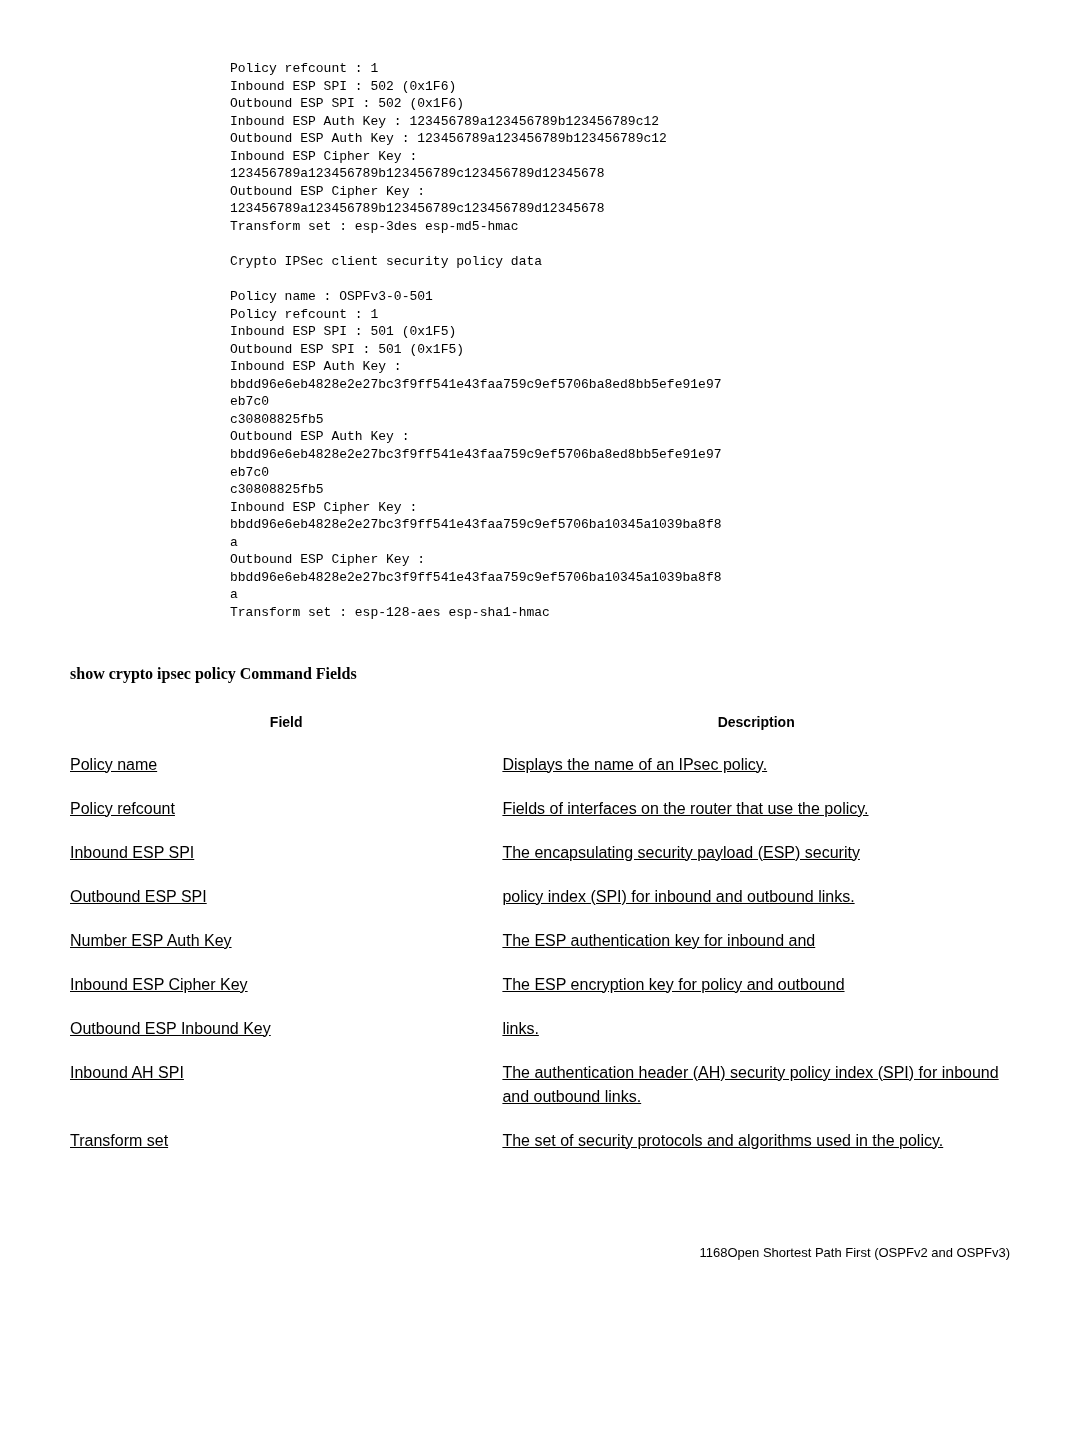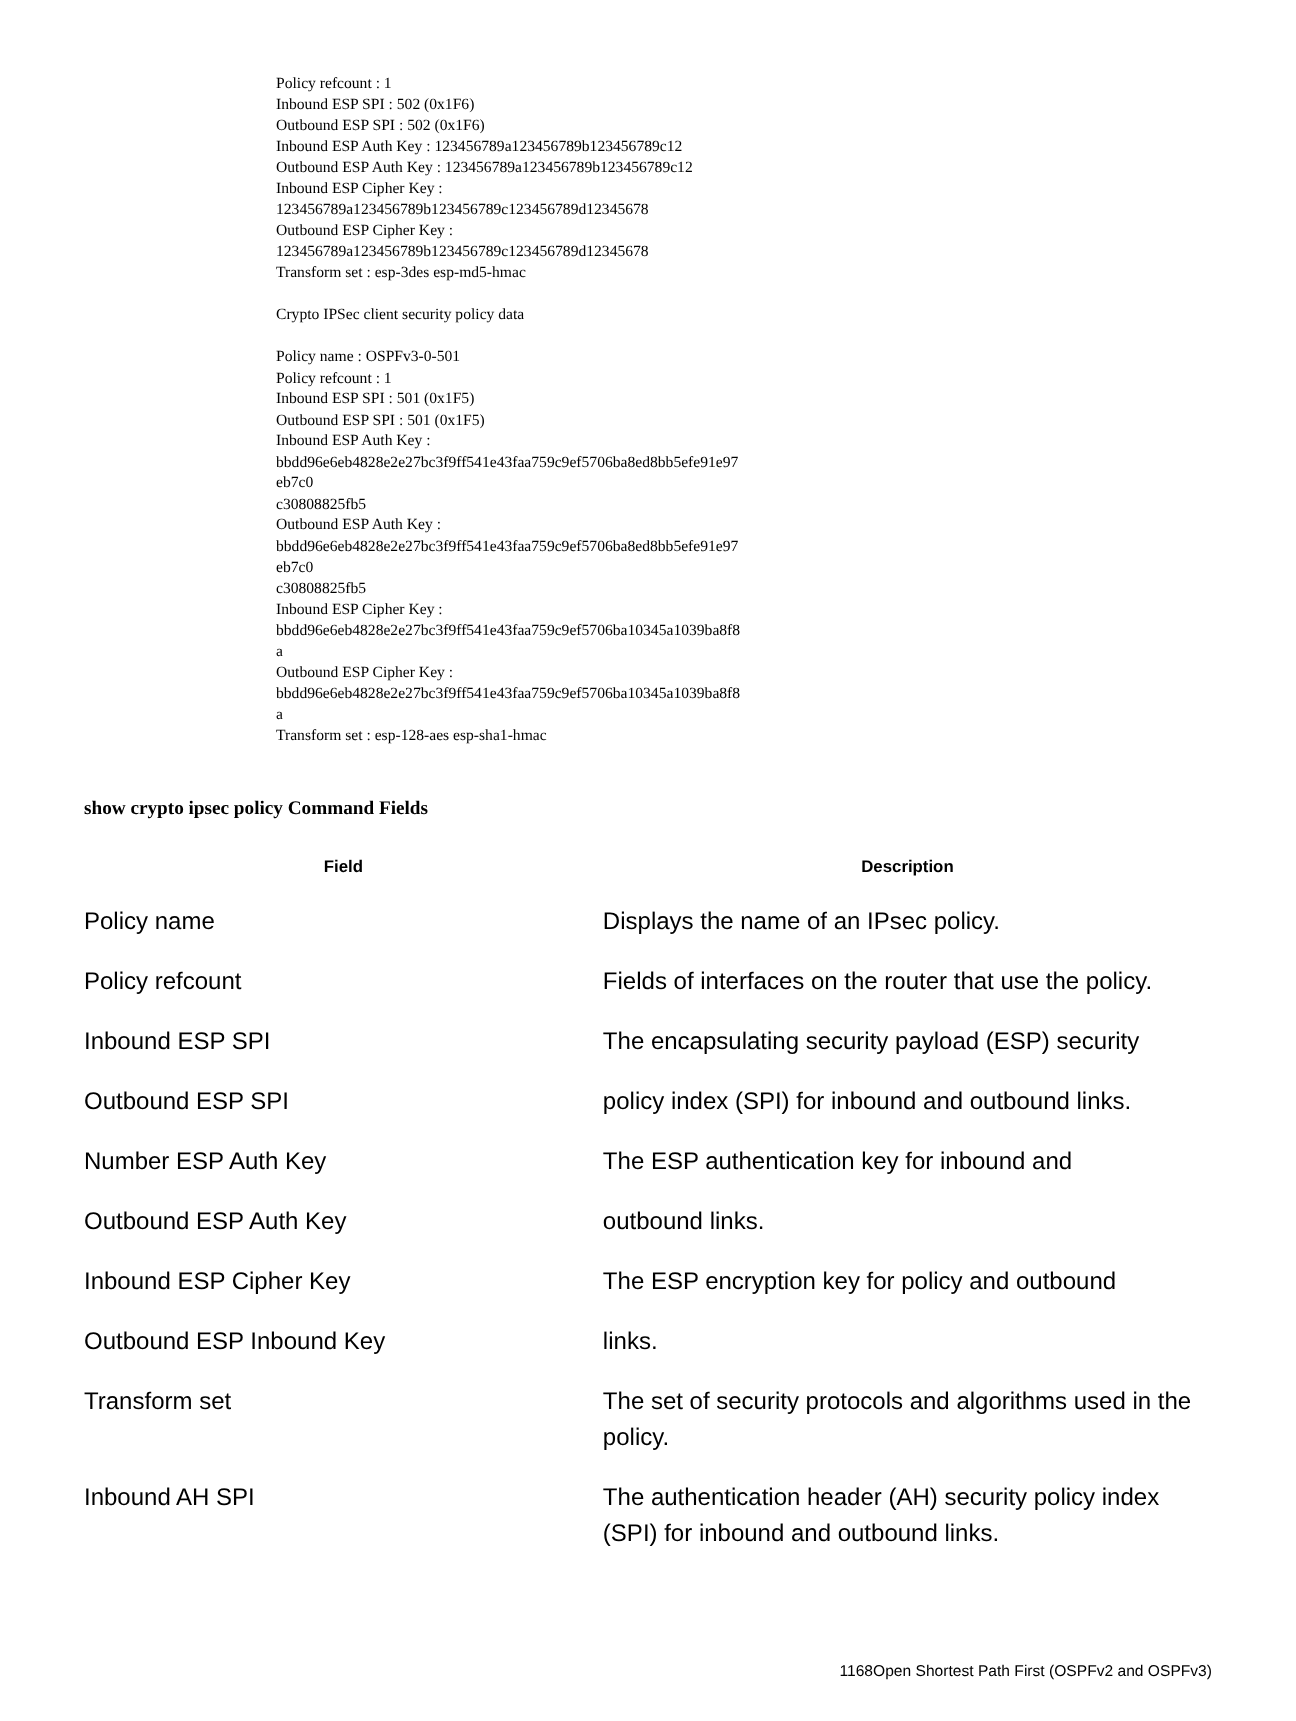--- a/index.html
+++ b/index.html
@@ -5,21 +5,21 @@
   body {
     font-family: Arial, Helvetica, sans-serif;
     margin: 0;
     padding: 60px 70px 40px 70px;
     background: #fff;
     color: #000;
     font-size: 14px;
     line-height: 1.5;
   }
   .code-block {
-    font-family: Liberation Serif, serif;
+    font-family: Liberation Mono, monospace;
     font-size: 13px;
     white-space: pre-wrap;
     margin-left: 160px;
     margin-bottom: 40px;
     line-height: 1.35;
   }
   h2.section-title {
     font-weight: bold;
     font-size: 16px;
     margin: 30px 0 20px 0;
@@ -32,21 +32,22 @@
   table.fields th {
     text-align: center;
     font-weight: bold;
     font-size: 14px;
     padding: 6px 0 10px 0;
     vertical-align: top;
   }
   table.fields td {
     padding: 10px 10px 10px 0;
     vertical-align: top;
-    font-size: 20px;
+    font-size: 16px;
+    text-decoration: underline;
   }
   table.fields td:first-child, table.fields th:first-child {
     width: 46%;
   }
   .footer {
     margin-top: 80px;
     display: flex;
     justify-content: flex-end;
     font-size: 13px;
   }
@@ -111,38 +112,34 @@
     </tr>
     <tr>
       <td>Outbound ESP SPI</td>
       <td>policy index (SPI) for inbound and outbound links.</td>
     </tr>
     <tr>
       <td>Number ESP Auth Key</td>
       <td>The ESP authentication key for inbound and</td>
     </tr>
     <tr>
-      <td>Outbound ESP Auth Key</td>
-      <td>outbound links.</td>
-    </tr>
-    <tr>
       <td>Inbound ESP Cipher Key</td>
       <td>The ESP encryption key for policy and outbound</td>
     </tr>
     <tr>
       <td>Outbound ESP Inbound Key</td>
       <td>links.</td>
     </tr>
     <tr>
+      <td>Inbound AH SPI</td>
+      <td>The authentication header (AH) security policy index (SPI) for inbound and outbound links.</td>
+    </tr>
+    <tr>
       <td>Transform set</td>
       <td>The set of security protocols and algorithms used in the policy.</td>
-    </tr>
-    <tr>
-      <td>Inbound AH SPI</td>
-      <td>The authentication header (AH) security policy index (SPI) for inbound and outbound links.</td>
     </tr>
   </tbody>
 </table>
 
 <div class="footer">
   <span>1168</span>
   <span>Open Shortest Path First (OSPFv2 and OSPFv3)</span>
 </div>
 
 </body></html>

